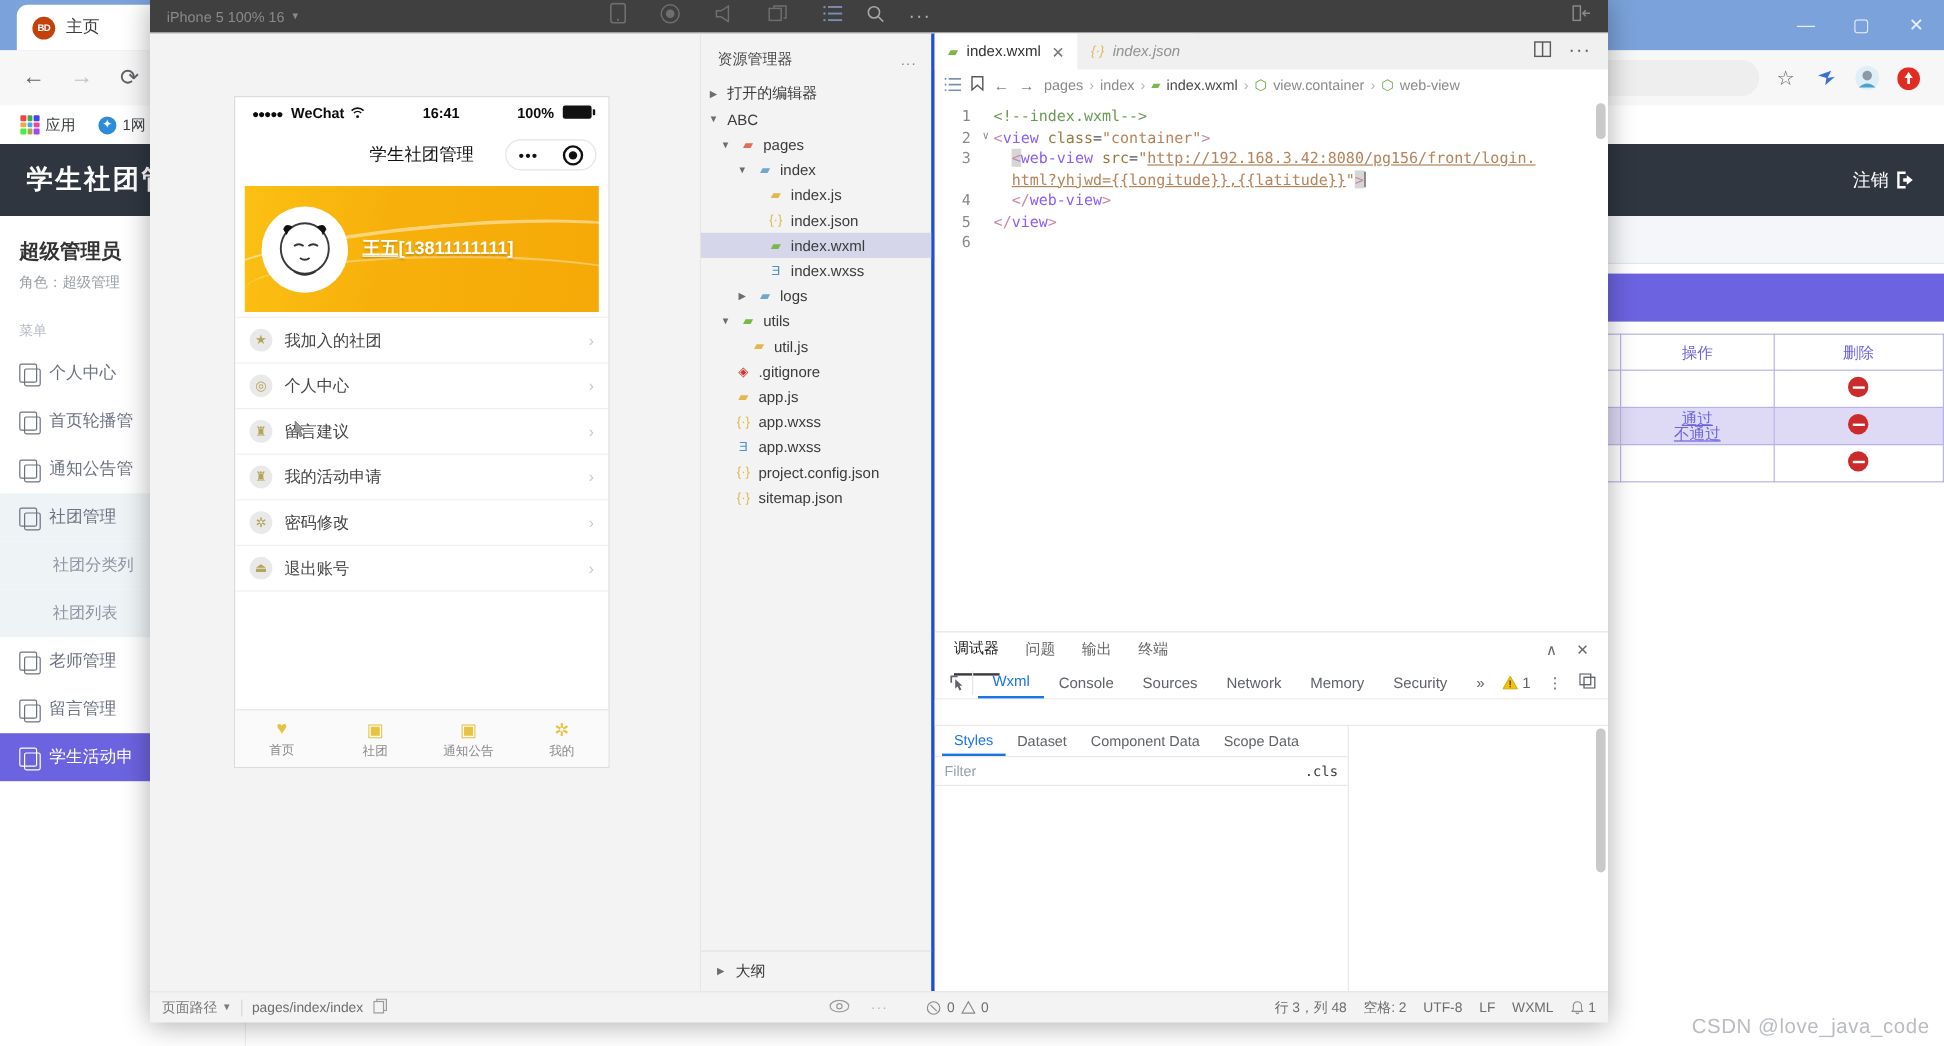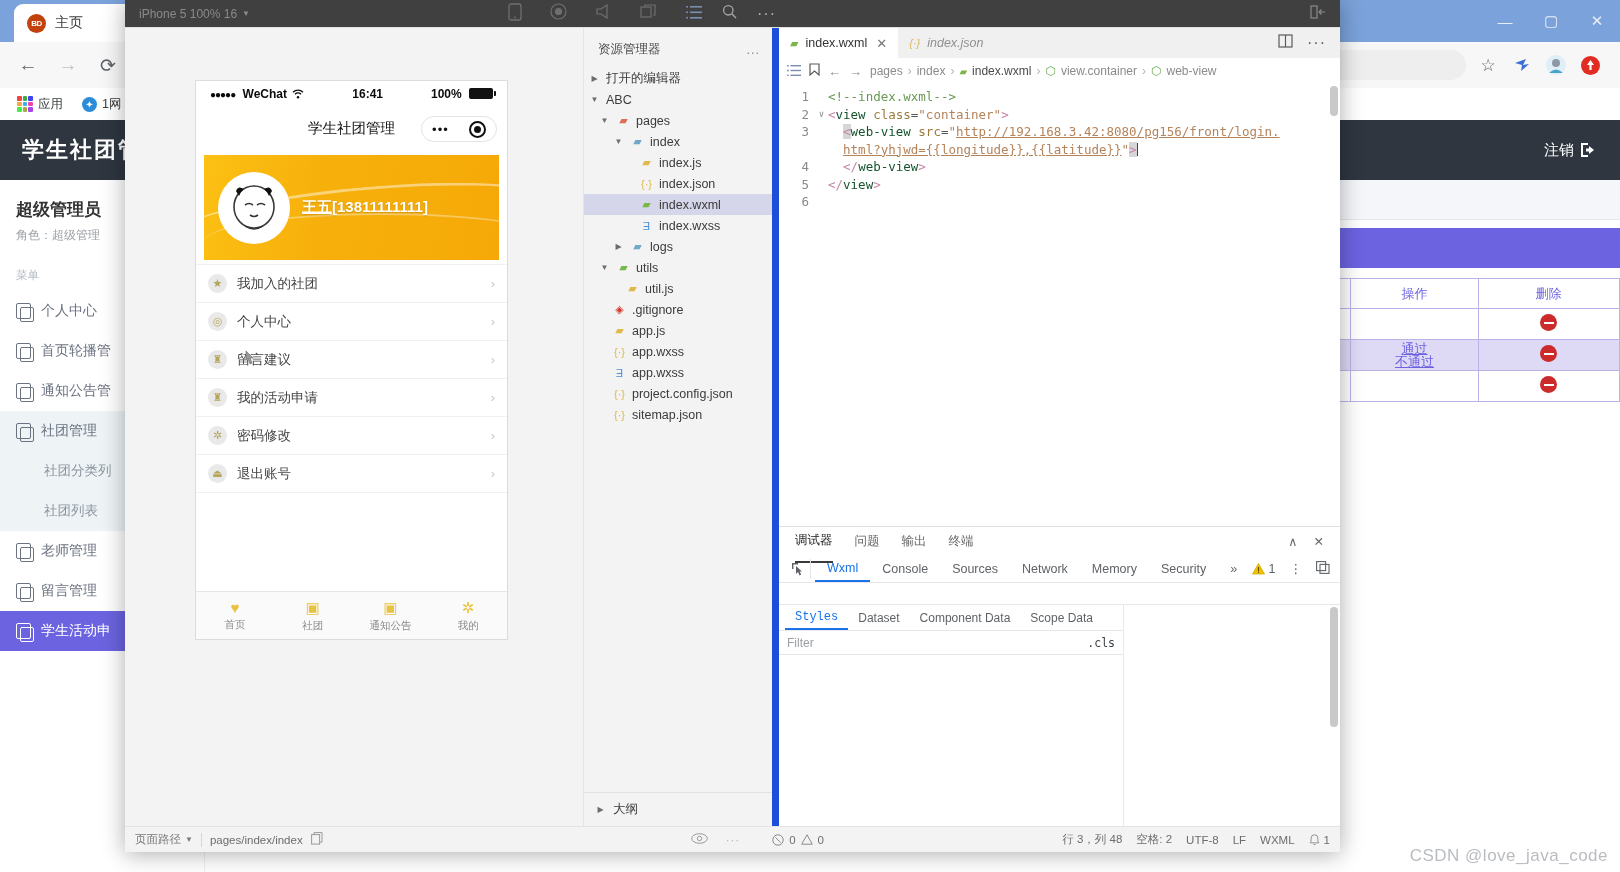--- a/index.html
+++ b/index.html
@@ -218,21 +218,21 @@
   .ph-spacer { flex: 1; }
   .tabbar {
     height: 48px; border-top: 1px solid #e6e6e6; background: #fafafa;
     display: flex; align-items: center;
   }
   .tab-item { flex: 1; text-align: center; font-size: 10.5px; color: #8a8a8a; }
   .tab-ic { font-size: 15px; display:block; margin-bottom: 2px; color: #e8c341; }
 
   
   .exp-pane {
-    width: 196px; background: #f3f3f3; border-left: 1px solid #e4e4e4; border-right: 7px solid #1d4ed8;
+    width: 196px; background: #f3f3f3; border-left: 1px solid #e4e4e4; border-right: 3px solid #1d4ed8;
     display: flex; flex-direction: column;
   }
   .exp-title {
     padding: 13px 12px 10px 14px; font-size: 12.5px; color: #4a4a4a;
     display: flex; align-items: center; justify-content: space-between;
   }
   .exp-row {
     display: flex; align-items: center; gap: 5px;
     height: 21px; font-size: 12.5px; color: #3b3b3b; padding-right: 4px; white-space: nowrap;
   }
@@ -267,21 +267,21 @@
   .code {
     font-family: "DejaVu Sans Mono", "Liberation Mono", monospace;
     font-size: 12.5px; line-height: 17.5px; padding-top: 4px;
   }
   .cl { display: flex; }
   .ln { width: 36px; text-align: right; color: #8a8a8a; flex: none; padding-right: 6px; }
   .fold { width: 13px; color: #8a8a8a; flex: none; text-align: center; font-size: 9px; }
   .ctext { white-space: pre; }
   .c-comment { color: #6a9955; }
   .c-tag { color: #c586a7; }
-  .c-tagname { color: #14532d; margin-top: 12px; }
+  .c-tagname { color: #8b5cf6; margin-top: 12px; }
   .c-attr { color: #9c7a3d; }
   .c-str { color: #b5835a; }
   .c-link { color: #b5835a; text-decoration: underline; }
   .c-punc { color: #555; }
   .cursor { display:inline-block; width:1.5px; height:13px; background:#444; vertical-align:-2px;}
   .sel-box { background: #d6d6d6; }
   .scrollbar-v {
     position: absolute; right: 0; top: 0; width: 12px; bottom: 0; background: transparent;
   }
   .sb-thumb { position:absolute; right:2px; top:2px; width: 8px; height: 30px; background:#c9c9c9; border-radius:4px;}
@@ -304,21 +304,21 @@
     border-right: 1px solid #e5e5e5; margin-right: 4px; }
   .dbg-warn { margin-left: auto; display:flex; align-items:center; gap: 14px; padding-right: 10px; color:#5f6368; }
   .dbg-strip { height: 22px; border-bottom: 1px solid #e8e8e8; background: #fff; }
   .dbg-lower { flex: 1; display: flex; min-height: 0; }
   .dbg-left { width: 345px; border-right: 1px solid #e8e8e8; display:flex; flex-direction: column; }
   .dbg-subtabs {
     height: 26px; display:flex; align-items:center; padding-left: 6px;
     font-size: 12px; color: #5f6368; border-bottom: 1px solid #e8e8e8;
   }
   .dbg-subtab { padding: 0 10px; height: 25px; display:flex; align-items:center; }
-  .dbg-subtab.on { color: #1a73e8; border-bottom: 2px solid #1a73e8; font-family: Liberation Mono, monospace; }
+  .dbg-subtab.on { color: #1a73e8; border-bottom: 2px solid #1a73e8; }
   .dbg-filter {
     height: 24px; display:flex; align-items:center; justify-content: space-between;
     padding: 0 8px; font-size: 12px; color: #9aa0a6; border-bottom: 1px solid #e8e8e8;
   }
   .cls-btn { font-family: "DejaVu Sans Mono", monospace; color: #3c4043; font-size: 11.5px; }
   .dbg-right { flex: 1; position: relative; }
 
   
   .dt-status {
     height: 26px; background: #f3f3f3; border-top: 1px solid #e4e4e4;

